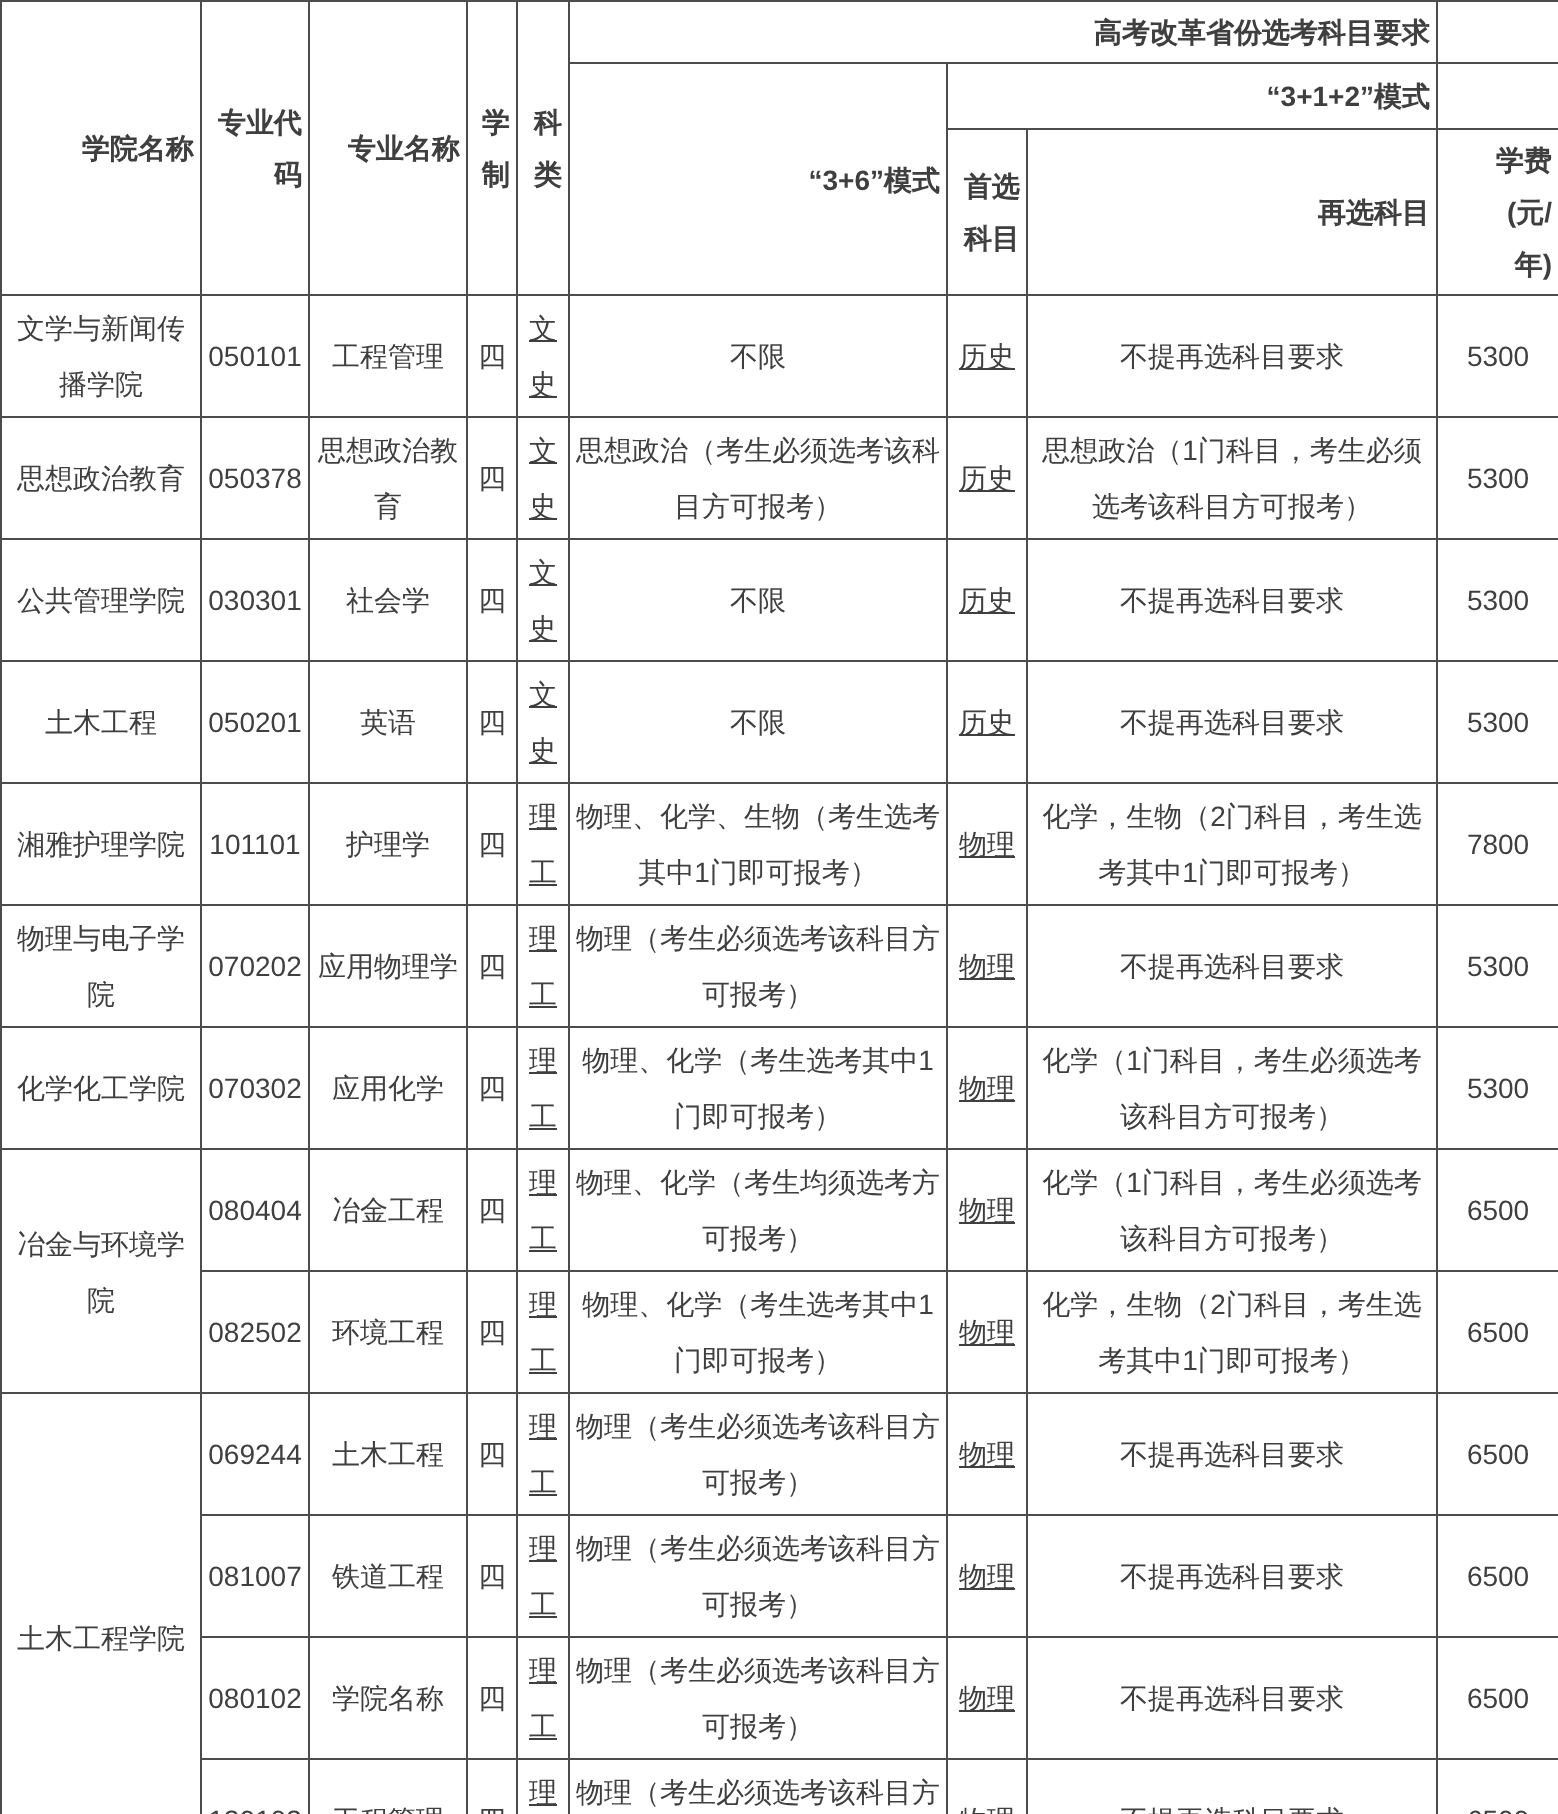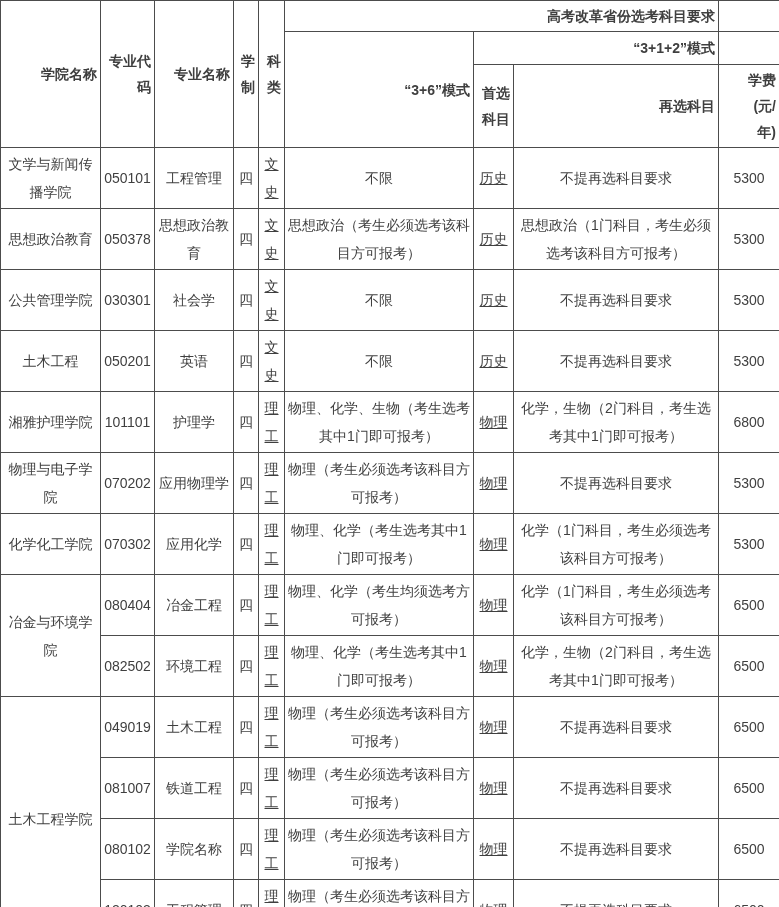--- a/index.html
+++ b/index.html
@@ -129,21 +129,21 @@
     </tr>
     <tr class="body-row">
       <td class="c-college">湘雅护理学院</td>
       <td class="c-code">101101</td>
       <td class="c-major">护理学</td>
       <td class="c-dur">四</td>
       <td class="c-cat">理工</td>
       <td class="c-m33">物理、化学、生物（考生选考其中1门即可报考）</td>
       <td class="c-first">物理</td>
       <td class="c-resub">化学，生物（2门科目，考生选考其中1门即可报考）</td>
-      <td class="c-fee">6800</td>
+      <td class="c-fee">7800</td>
     </tr>
     <tr class="body-row">
       <td class="c-college">物理与电子学院</td>
       <td class="c-code">070202</td>
       <td class="c-major">应用物理学</td>
       <td class="c-dur">四</td>
       <td class="c-cat">理工</td>
       <td class="c-m33">物理（考生必须选考该科目方可报考）</td>
       <td class="c-first">物理</td>
       <td class="c-resub">不提再选科目要求</td>
@@ -176,21 +176,21 @@
       <td class="c-major">环境工程</td>
       <td class="c-dur">四</td>
       <td class="c-cat">理工</td>
       <td class="c-m33">物理、化学（考生选考其中1门即可报考）</td>
       <td class="c-first">物理</td>
       <td class="c-resub">化学，生物（2门科目，考生选考其中1门即可报考）</td>
       <td class="c-fee">6500</td>
     </tr>
     <tr class="body-row">
       <td class="c-college" rowspan="4">土木工程学院</td>
-      <td class="c-code">049019</td>
+      <td class="c-code">069244</td>
       <td class="c-major">土木工程</td>
       <td class="c-dur">四</td>
       <td class="c-cat">理工</td>
       <td class="c-m33">物理（考生必须选考该科目方可报考）</td>
       <td class="c-first">物理</td>
       <td class="c-resub">不提再选科目要求</td>
       <td class="c-fee">6500</td>
     </tr>
     <tr class="body-row">
       <td class="c-code">081007</td>

